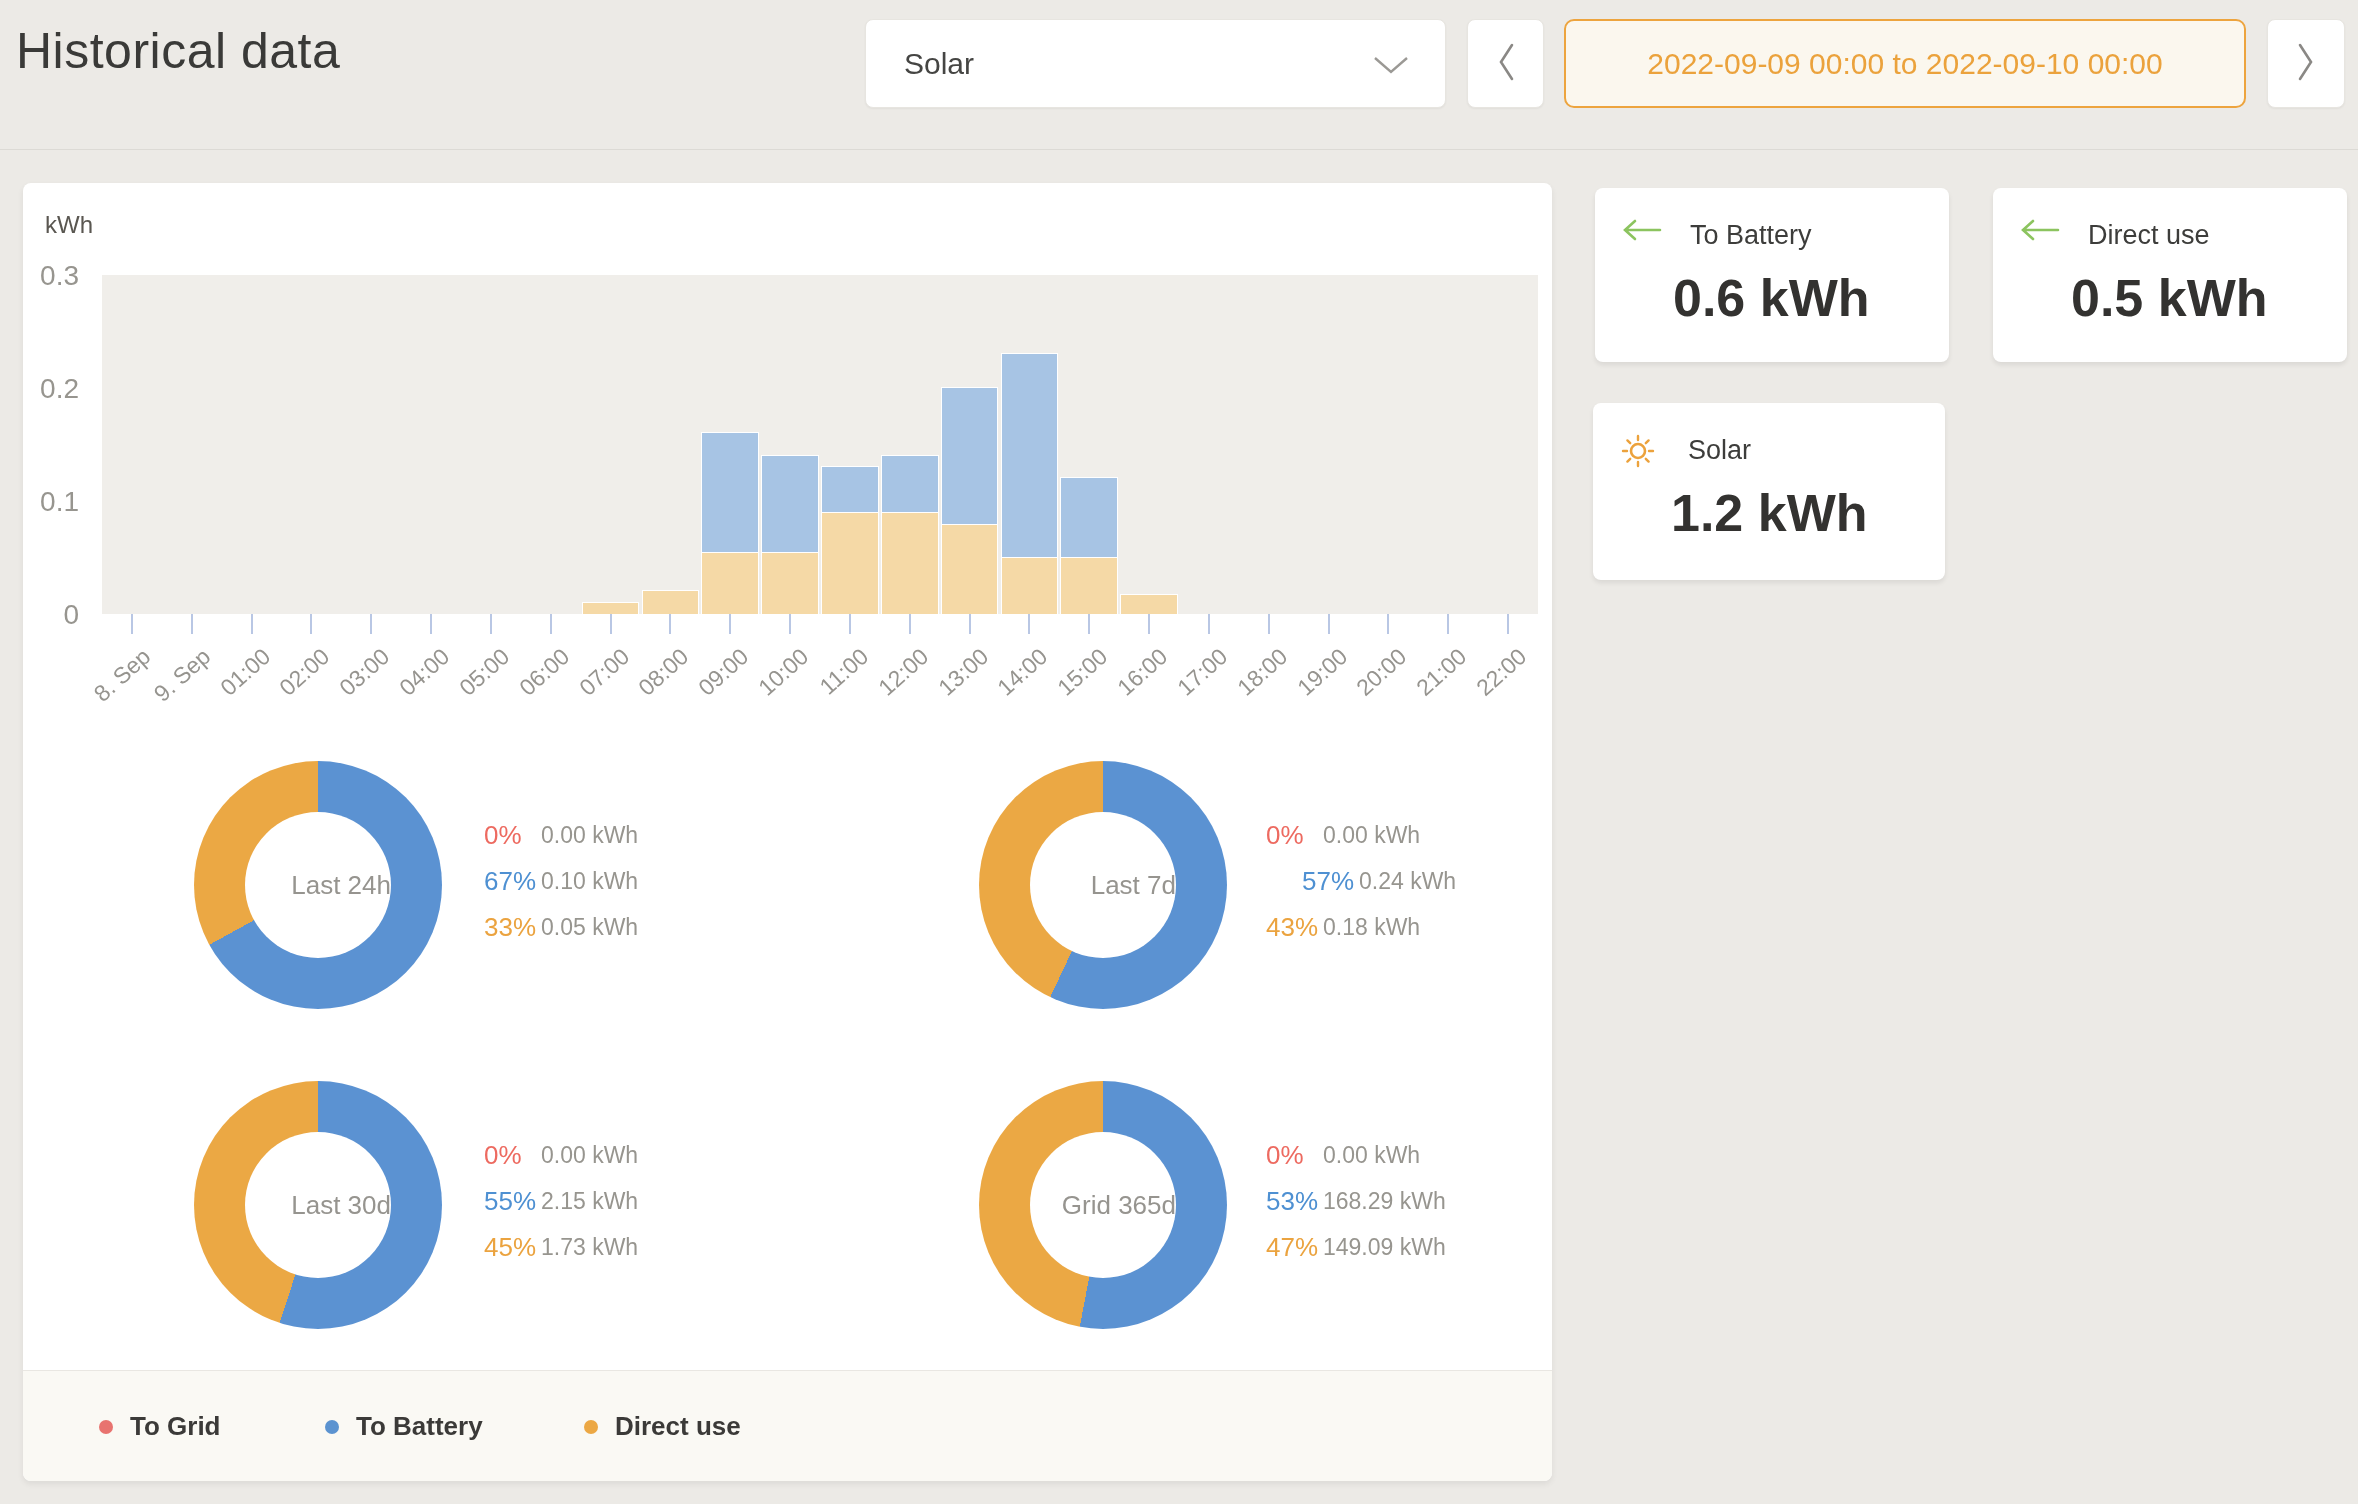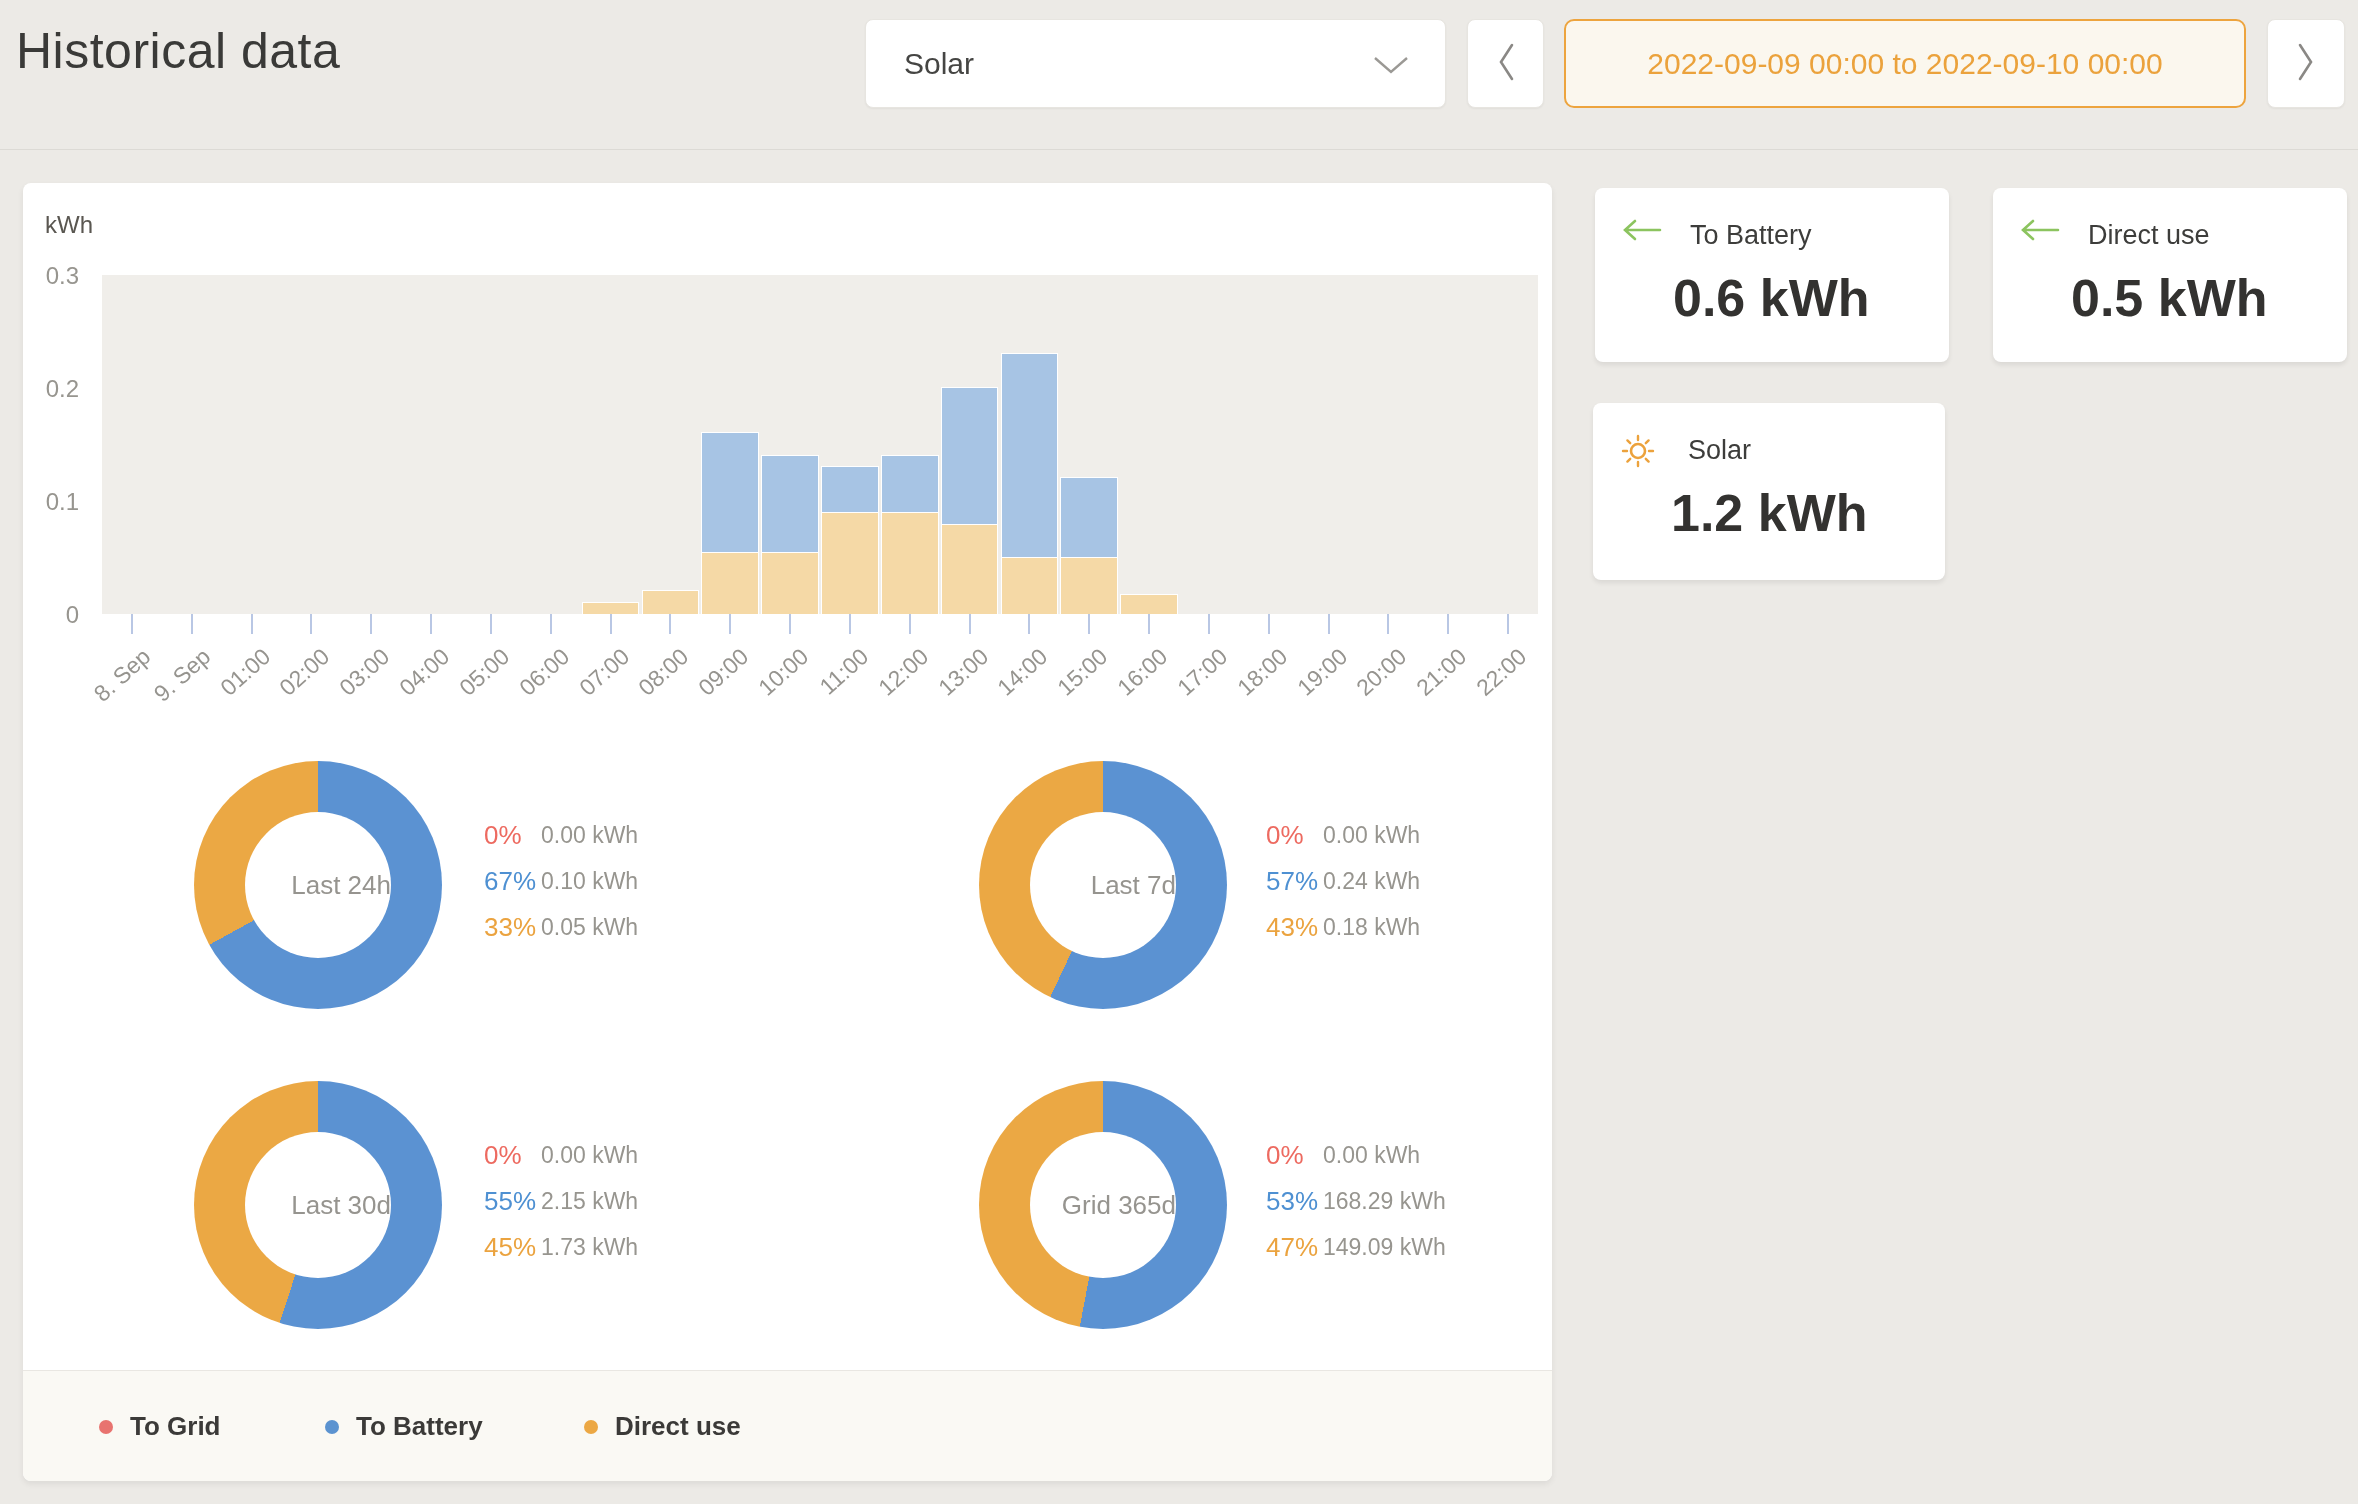--- a/index.html
+++ b/index.html
@@ -34,21 +34,21 @@
   #next-btn { left:2267px; top:19px; width:78px; height:89px; }
   #header-divider { left:0; top:149px; width:2358px; height:1px; background:#dcdad5; }
 
   
   #main-card {
     left:23px; top:183px; width:1529px; height:1298px;
     background:#fff; border-radius:8px;
     box-shadow:0 3px 6px rgba(0,0,0,0.07);
   }
   #kwh-label { left:22px; top:28px; font-size:24px; color:#5a5751; }
-  .ytick-label { position:absolute; left:0; width:56px; text-align:right; font-size:24px; color:#97958f; height:26px; line-height:26px;padding-left:11px; }
+  .ytick-label { position:absolute; left:0; width:56px; text-align:right; font-size:28px; color:#97958f; height:26px; line-height:26px;padding-left:11px; }
   #plot-wrap { position:absolute; left:79px; top:92px; width:1436px; height:420px; }
   #plot-bg { position:absolute; left:0; top:0; width:1436px; height:339px; background:#f0eeea; }
   .bar-seg { position:absolute; outline:1px solid #ffffff; }
   .xtick { position:absolute; width:2px; height:20px; top:339px; background:#b9c7e4; }
   .xlabel {
     position:absolute; top:368px; font-size:23px; color:#96948f; white-space:nowrap;
     transform:translateX(-100%) rotate(-42deg); transform-origin:100% 0%;
   }
 
   
@@ -226,21 +226,21 @@
         <div class="donut-hole">
           <span class="donut-label">Last 7d</span>
         </div>
       </div>
       <div class="stats" style="left: 1243px; top: 629px;">
         <div class="stat-row">
           <span class="stat-pct" style="color: rgb(237, 106, 96);">0%</span>
           <span class="stat-val">0.00 kWh</span>
         </div>
         <div class="stat-row">
-          <span class="stat-pct" style="color: rgb(78, 144, 210);">57%</span>
+          <span class="stat-pct" style="color: rgb(78, 144, 210); margin-left: 36px;">57%</span>
           <span class="stat-val">0.24 kWh</span>
         </div>
         <div class="stat-row">
           <span class="stat-pct" style="color: rgb(235, 163, 63);">43%</span>
           <span class="stat-val">0.18 kWh</span>
         </div>
       </div>
       <div class="donut" style="left: 171px; top: 898px; background: conic-gradient(rgb(91, 146, 210) 0deg, rgb(91, 146, 210) 55%, rgb(235, 168, 68) 55%, rgb(235, 168, 68) 100%);">
         <div class="donut-hole">
           <span class="donut-label">Last 30d</span>

